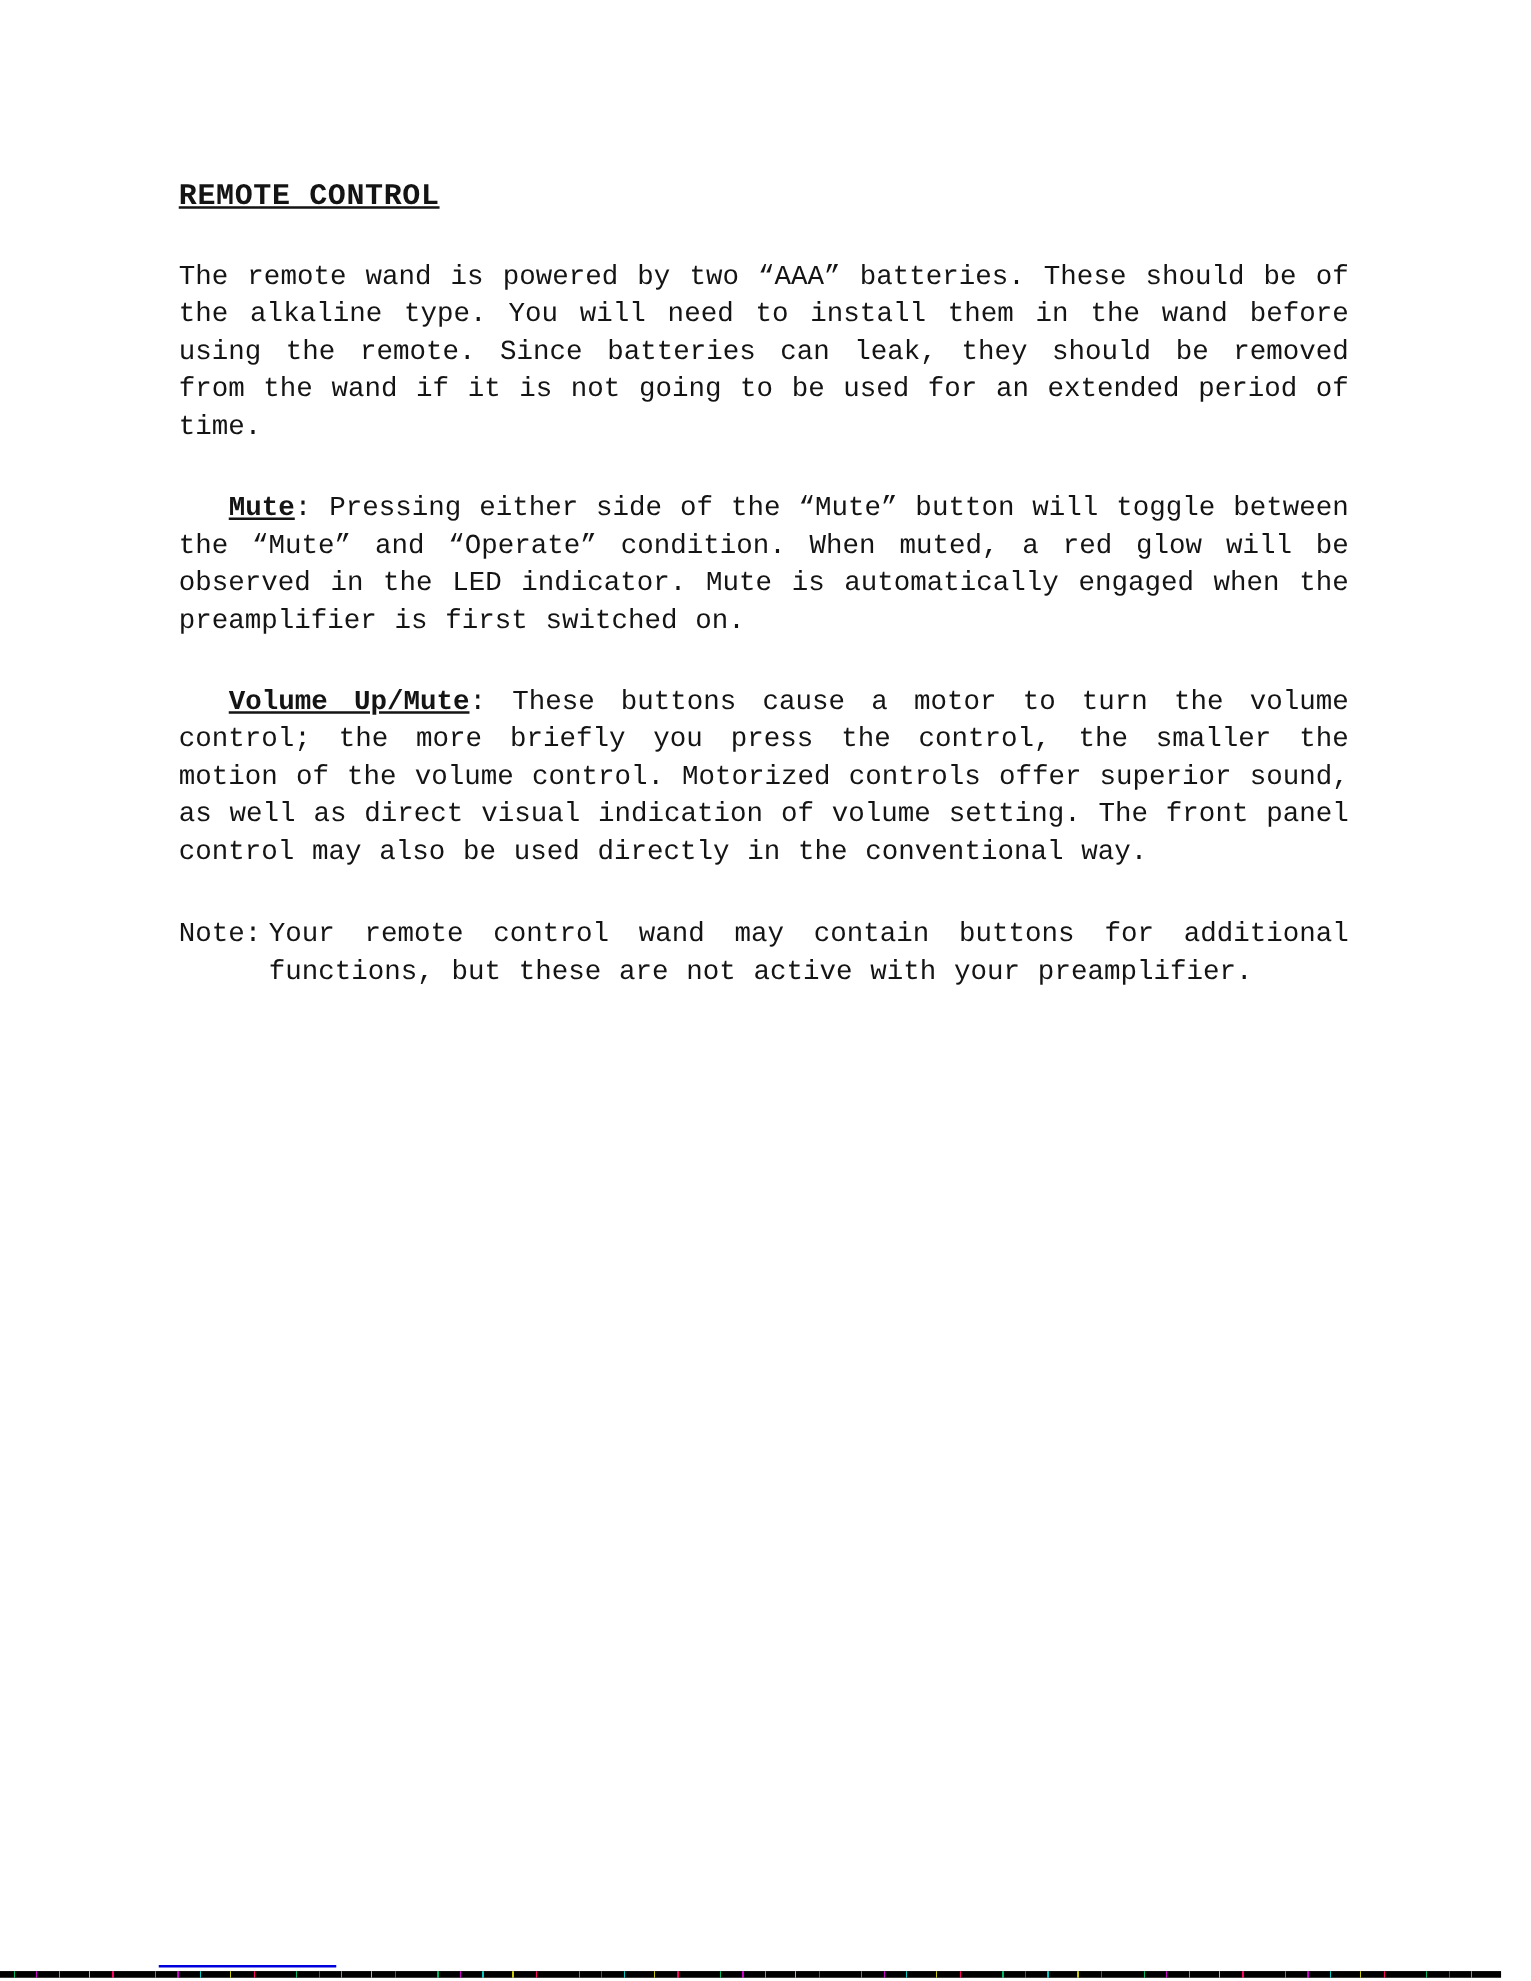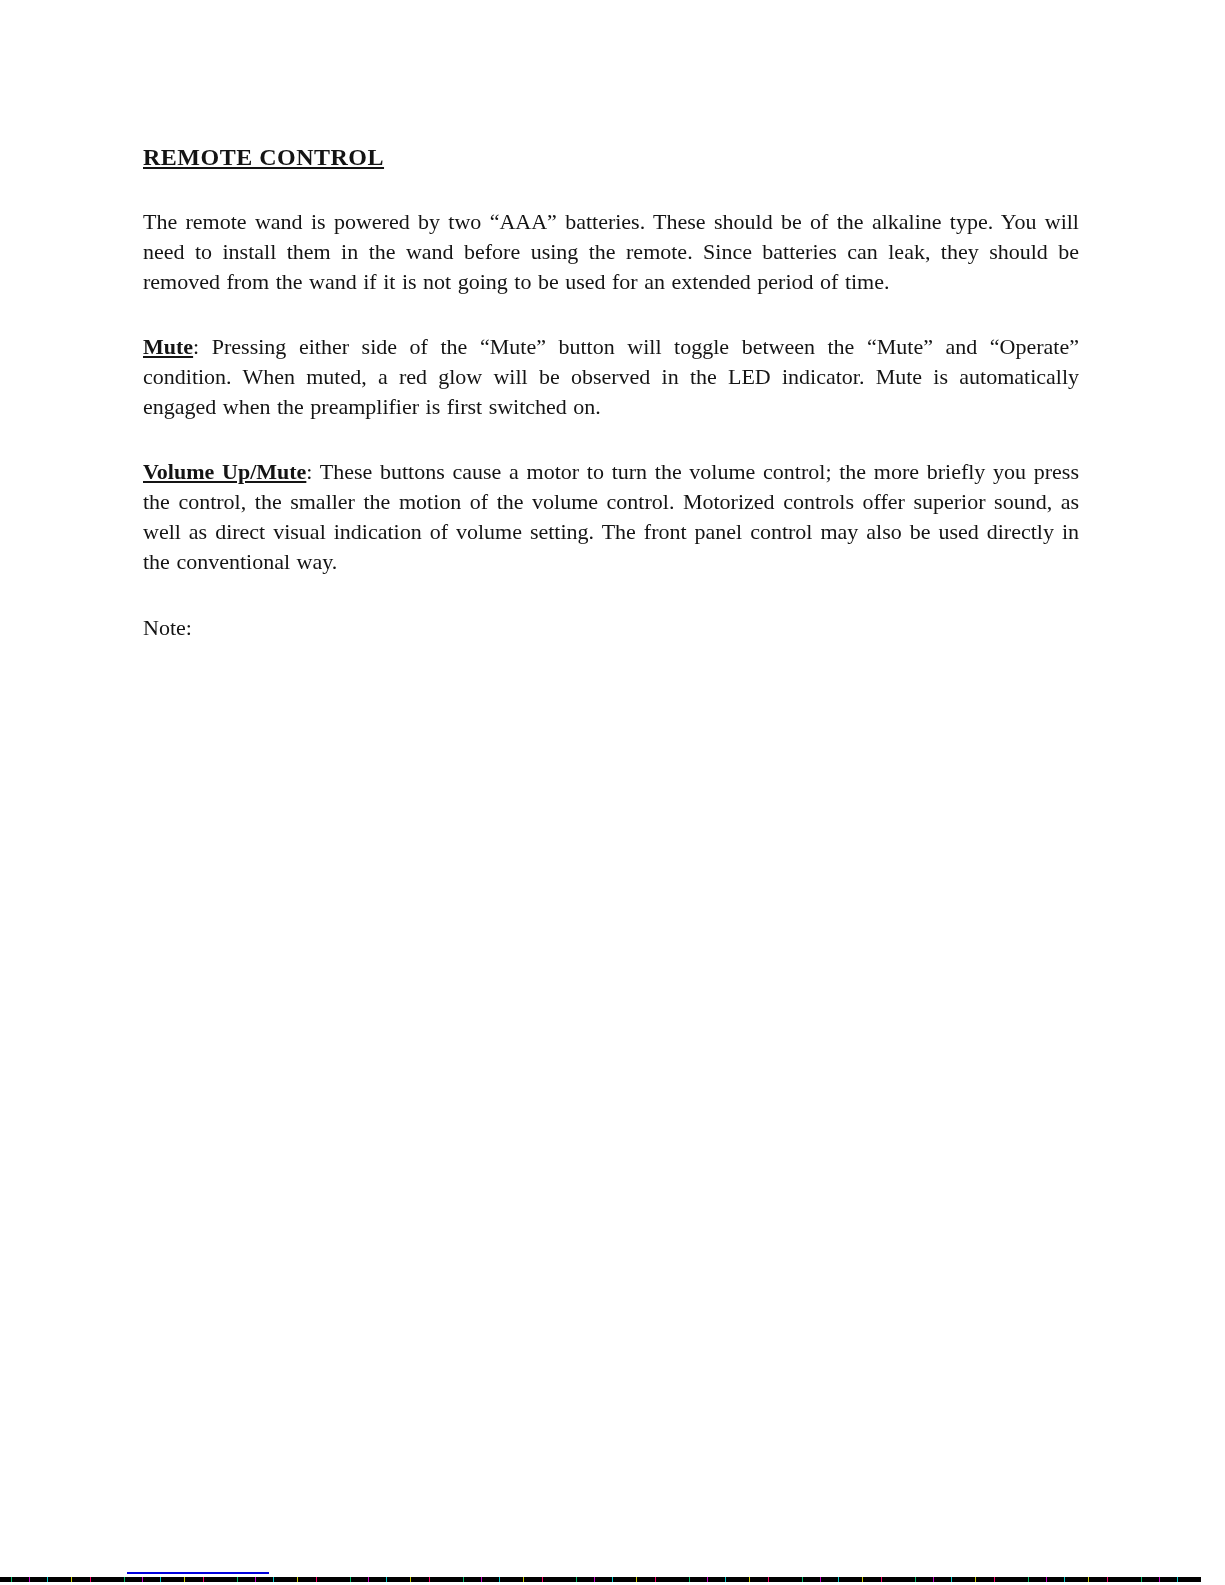--- a/index.html
+++ b/index.html
@@ -6,21 +6,21 @@
     margin: 0;
     padding: 0;
     background: #ffffff;
   }
   .page {
     position: relative;
     width: 1201px;
     height: 1585px;
     background: #ffffff;
     overflow: hidden;
-    font-family: Liberation Serif, serif;
+    font-family: Liberation Mono, monospace;
     color: #141414;
   }
   .content {
     position: absolute;
     left: 143px;
     top: 144px;
     width: 936px;
   }
   .title {
     font-size: 24px;
@@ -34,20 +34,21 @@
     line-height: 30px;
     margin: 0 0 35px 0;
     word-spacing: 1px;
   }
   .justify {
     text-align: justify;
   }
   .label {
     font-weight: bold;
     text-decoration: underline;
+    margin-left: 40px;
   }
   .note {
     position: relative;
     padding-left: 72px;
     margin-top: 36px;
   }
   .note-label {
     position: absolute;
     left: 0;
     top: 0;
@@ -84,19 +85,19 @@
 
     <h1 class="title">REMOTE CONTROL</h1>
 
 
     <p class="para justify">The remote wand is powered by two “AAA” batteries. These should be of the alkaline type. You will need to install them in the wand before using the remote. Since batteries can leak, they should be removed from the wand if it is not going to be used for an extended period of time.</p>
 
     <p class="para justify"><span class="label">Mute</span><span>: Pressing either side of the “Mute” button will toggle between the “Mute” and “Operate” condition. When muted, a red glow will be observed in the LED indicator.  Mute is automatically engaged when the preamplifier is first switched on.</span></p>
 
     <p class="para justify"><span class="label">Volume Up/Mute</span><span>: These buttons cause a motor to turn the volume control; the more briefly you press the control, the smaller the motion of the volume control. Motorized controls offer superior sound, as well as direct visual indication of volume setting. The front panel control may also be used directly in the conventional way.</span></p>
 
-    <p class="para justify note"><span class="note-label">Note:</span></p>
+    <p class="para justify note"><span class="note-label">Note:</span><span>Your remote control wand may contain buttons for additional functions, but these are not active with your preamplifier.</span></p>
 
   </div>
 
   <div class="blue-line"></div>
   <div class="scan-band"></div>
 </div>
 
 </body></html>

